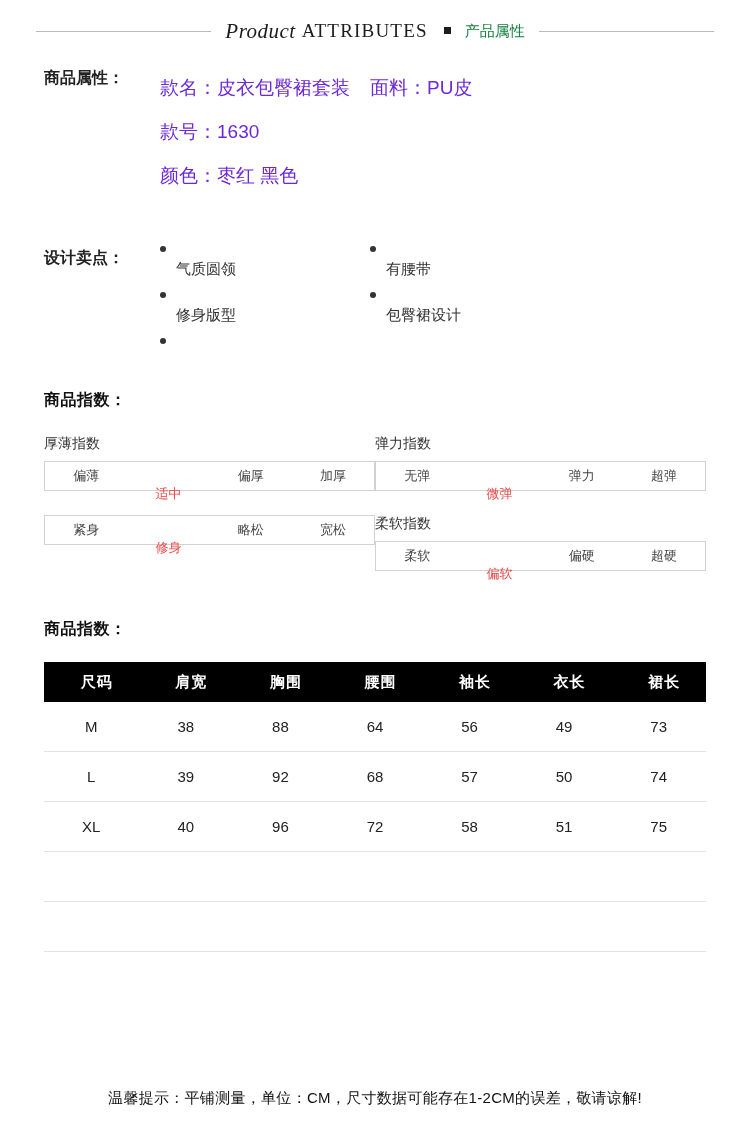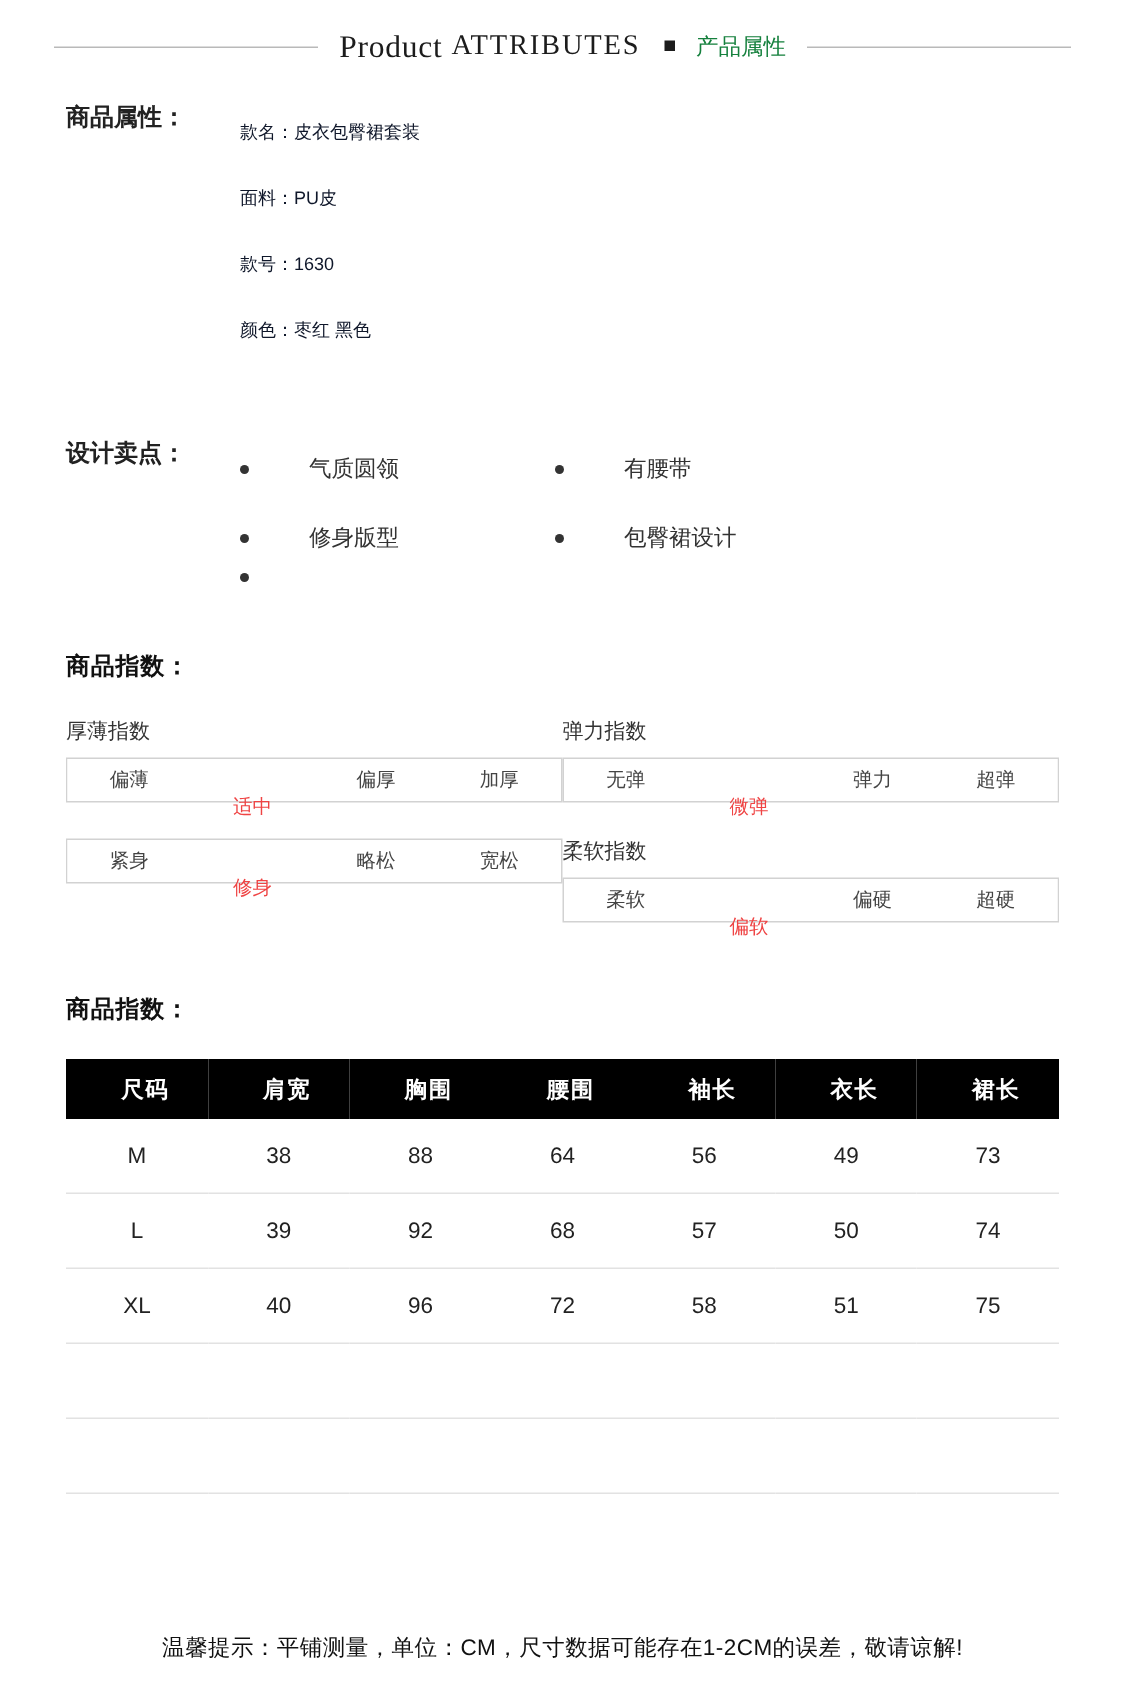--- a/index.html
+++ b/index.html
@@ -30,20 +30,21 @@
     background: #b9b9b9;
   }
   .header-title {
     display: flex;
     align-items: center;
     padding: 0 14px;
     white-space: nowrap;
   }
   .header-title .en-italic {
     font-family: "Liberation Serif", "DejaVu Serif", serif;
+    font-style: italic;
     font-size: 21px;
     letter-spacing: .5px;
     color: #1c1c1c;
   }
   .header-title .en-caps {
     font-family: "Liberation Serif", "DejaVu Serif", serif;
     font-size: 19px;
     letter-spacing: 1.2px;
     color: #1c1c1c;
     margin-left: 6px;
@@ -78,48 +79,45 @@
     flex: 0 0 116px;
     font-size: 16px;
     font-weight: bold;
     padding-top: 2px;
   }
   .attr-rows {
     flex: 1 1 auto;
   }
   .attr-row {
     display: flex;
-    font-size: 12px;
-    color: #0f172a;
+    font-size: 19px;
+    color: #6d28d9;
     line-height: 44px;
-    flex-direction: column;
   }
   .attr-cell-1 { width: 210px; }
   .attr-cell-2 { }
 
   
   .sell-block {
     display: flex;
     padding: 48px 0 0 44px;
   }
   .sell-grid {
     flex: 1 1 auto;
     display: flex;
     flex-wrap: wrap;
     max-width: 430px;
   }
   .sell-item {
     width: 210px;
     box-sizing: border-box;
     display: flex;
-    align-items: center;
     line-height: 46px;
     font-size: 15px;
     color: #333;
-    gap: 30px;
   }
   .dot {
     width: 6px;
     height: 6px;
     border-radius: 50%;
     background: #333;
     margin-right: 10px;
     flex: 0 0 6px;
   }
 

